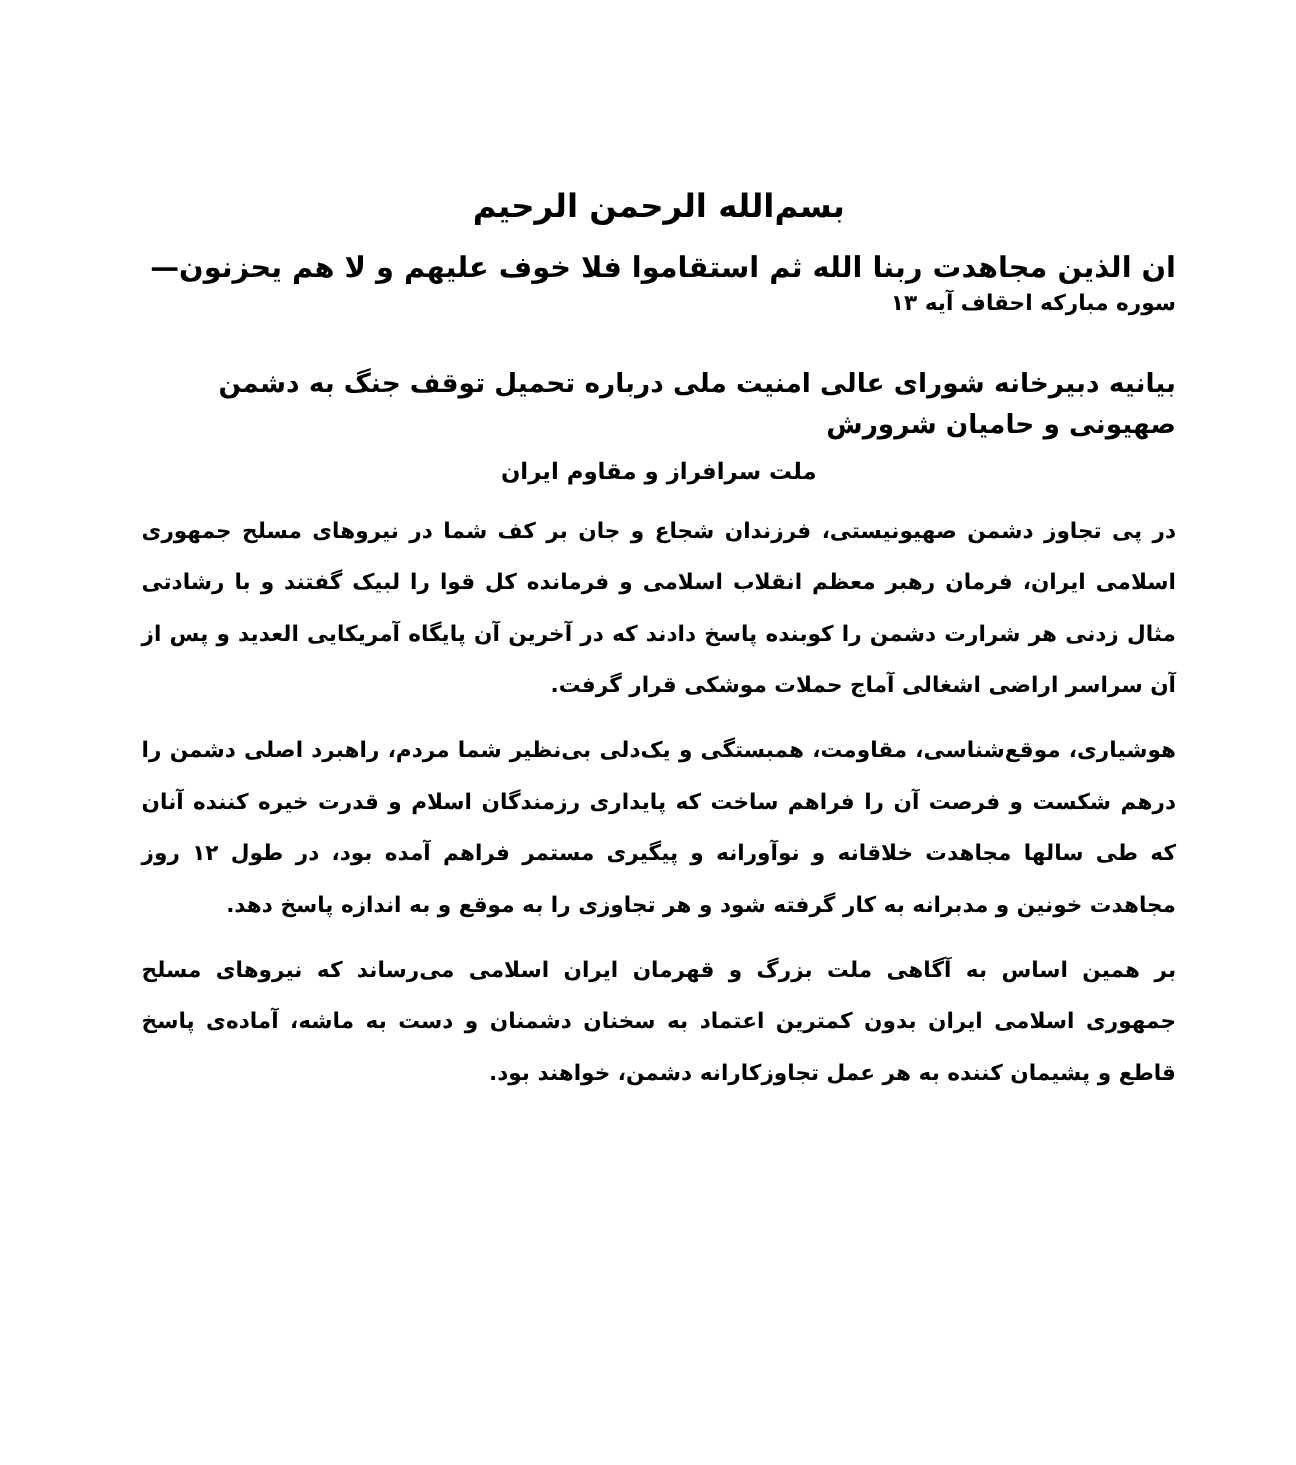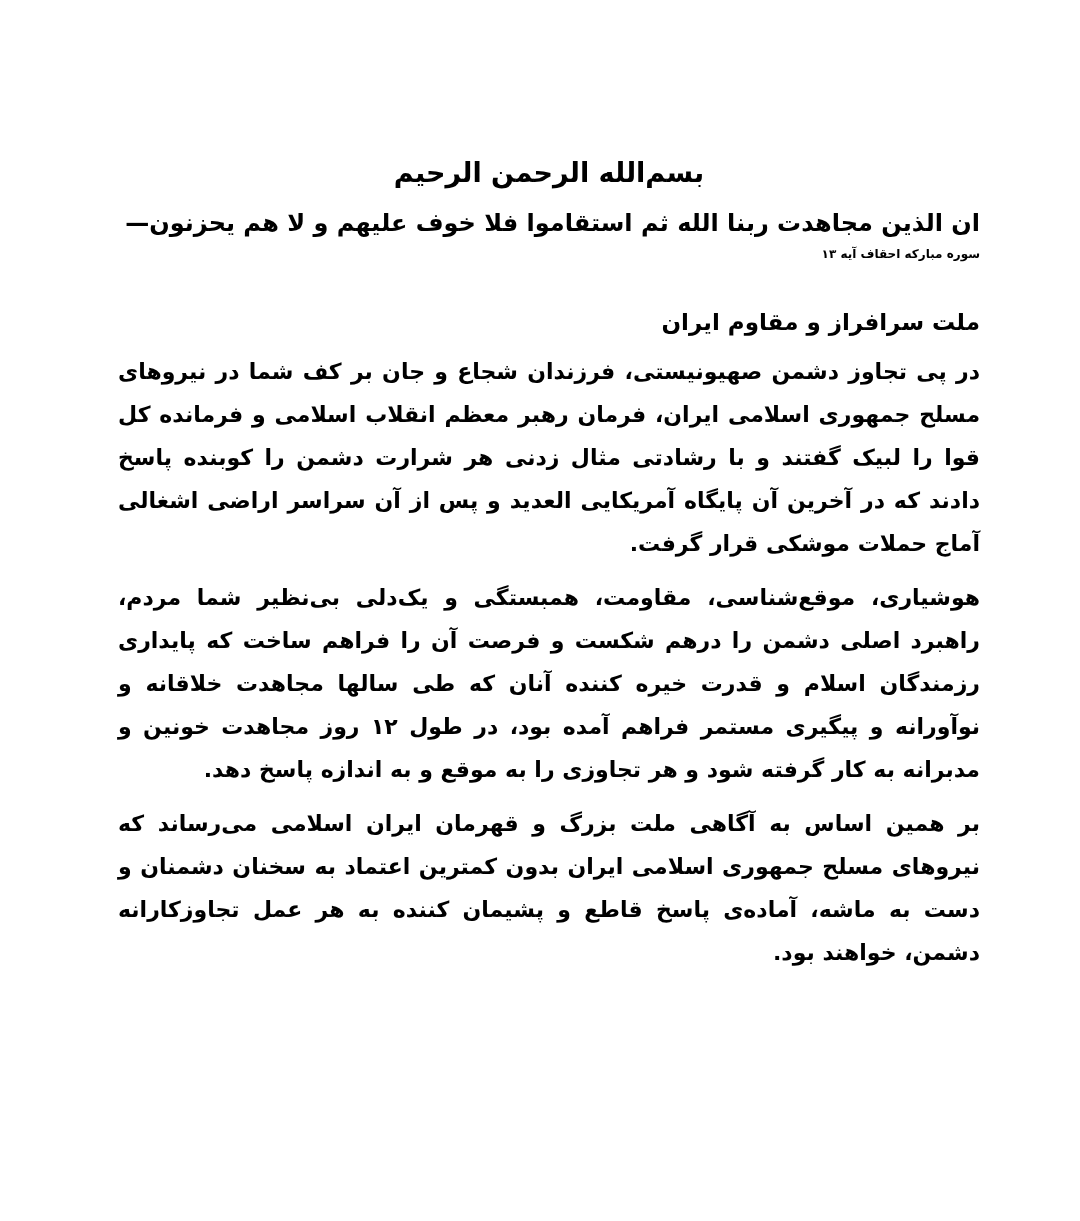--- a/index.html
+++ b/index.html
@@ -22,39 +22,39 @@
     text-align: center;
   }
   .verse-line {
     margin-top: 14px;
     font-size: 24px;
     line-height: 36px;
     text-align: right;
   }
   .verse-dash { font-size: 24px; }
   .citation {
-    font-size: 12px;
+    font-size: 18px;
     position: relative;
     top: -9px;
   }
   .heading {
     margin: 24px 0 0;
     font-size: 22px;
     line-height: 34px;
     text-align: right;
   }
   .salutation {
-    margin-top: 24px;
-    font-size: 23px;
+    margin-top: 4px;
+    font-size: 19px;
     line-height: 34px;
-    text-align: right;
+    text-align: center;
   }
   .para {
     margin: 11px 0 0;
-    font-size: 22px;
+    font-size: 18px;
     line-height: 43px;
     text-align: justify;
     text-align-last: right;
   }
   
   .watermark {
     position: absolute;
     top: 1090px;
     right: 0;
     width: 229px;
@@ -96,20 +96,21 @@
 
 <div class="sheet">
   <div class="content">
 
     <h1 class="bismillah">بسم‌الله الرحمن الرحیم</h1>
 
     <div class="verse-line">
       <span class="verse">ان الذین مجاهدت ربنا الله ثم استقاموا فلا خوف علیهم و لا هم یحزنون</span><span class="verse-dash">—</span> <span class="citation">سوره مبارکه احقاف آیه ۱۳</span>
     </div>
 
+    <h2 class="heading">بیانیه دبیرخانه شورای عالی امنیت ملی درباره تحمیل توقف جنگ به دشمن صهیونی و حامیان شرورش</h2>
 
     <div class="salutation">ملت سرافراز و مقاوم ایران</div>
 
     <p class="para">در پی تجاوز دشمن صهیونیستی، فرزندان شجاع و جان بر کف شما در نیروهای مسلح جمهوری اسلامی ایران، فرمان رهبر معظم انقلاب اسلامی و فرمانده کل قوا را لبیک گفتند و با رشادتی مثال زدنی هر شرارت دشمن را کوبنده پاسخ دادند که در آخرین آن پایگاه آمریکایی العدید و پس از آن سراسر اراضی اشغالی آماج حملات موشکی قرار گرفت.</p>
 
     <p class="para">هوشیاری، موقع‌شناسی، مقاومت، همبستگی و یک‌دلی بی‌نظیر شما مردم، راهبرد اصلی دشمن را درهم شکست و فرصت آن را فراهم ساخت که پایداری رزمندگان اسلام و قدرت خیره کننده آنان که طی سالها مجاهدت خلاقانه و نوآورانه و پیگیری مستمر فراهم آمده بود، در طول ۱۲ روز مجاهدت خونین و مدبرانه به کار گرفته شود و هر تجاوزی را به موقع و به اندازه پاسخ دهد.</p>
 
 
     <p class="para">بر همین اساس به آگاهی ملت بزرگ و قهرمان ایران اسلامی می‌رساند که نیروهای مسلح جمهوری اسلامی ایران بدون کمترین اعتماد به سخنان دشمنان و دست به ماشه، آماده‌ی پاسخ قاطع و پشیمان کننده به هر عمل تجاوزکارانه دشمن، خواهند بود.</p>
 

